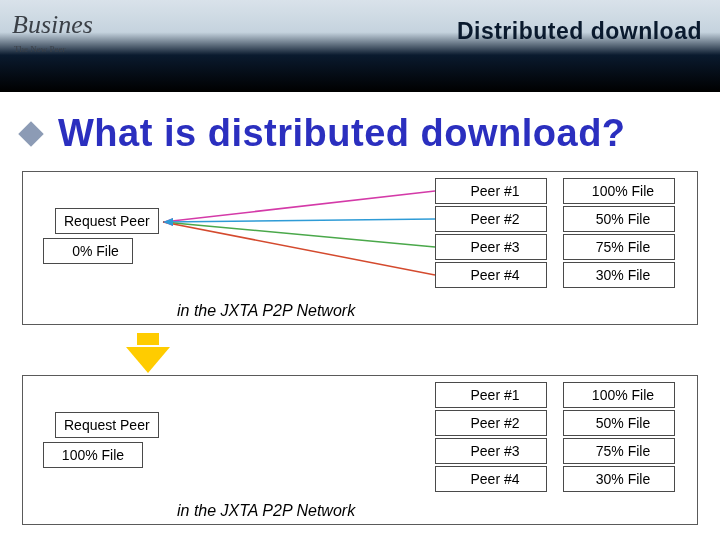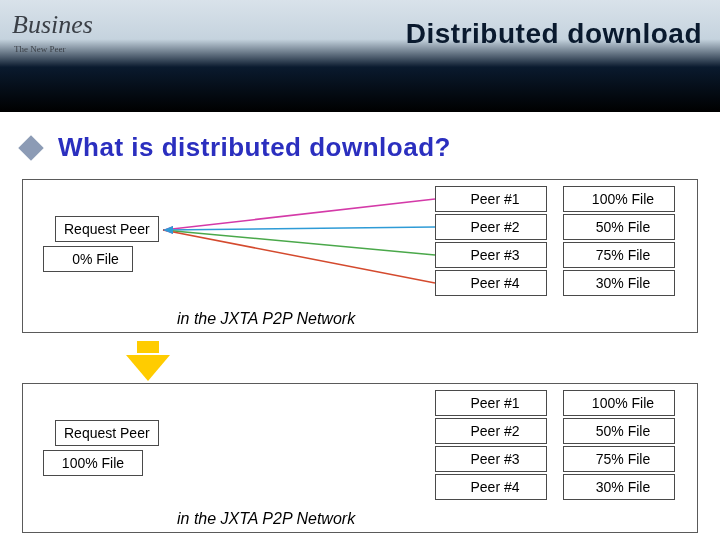--- a/index.html
+++ b/index.html
@@ -1,23 +1,23 @@
 <!DOCTYPE html>
 <html><head>
 <meta charset="utf-8">
 <style>
   * { box-sizing: border-box; margin: 0; padding: 0; }
   body { width: 720px; height: 540px; font-family: Arial, sans-serif; background: #fff; overflow: hidden; position: relative; }
-  .header { width: 720px; height: 112px; background: linear-gradient(to bottom, #d9e2ea 0%, #c5d3de 35%, #0a1a2e 60%, #000 100%); position: relative; }
-  .header-title { position: absolute; right: 18px; top: 18px; font-size: 28px; font-weight: bold; color: #0a1a2e; letter-spacing: 0.5px; }
+  .header { width: 720px; height: 92px; background: linear-gradient(to bottom, #d9e2ea 0%, #c5d3de 35%, #0a1a2e 60%, #000 100%); position: relative; }
+  .header-title { position: absolute; right: 18px; top: 18px; font-size: 23px; font-weight: bold; color: #0a1a2e; letter-spacing: 0.5px; }
   .header-biz { position: absolute; left: 12px; top: 10px; font-family: "Times New Roman", serif; font-style: italic; font-size: 26px; color: #3a3f46; }
   .header-sub { position: absolute; left: 14px; top: 44px; font-family: "Times New Roman", serif; font-size: 9px; color: #3a3f46; }
   .bullet-row { display: flex; align-items: center; margin: 20px 0 16px 22px; }
   .diamond { width: 18px; height: 18px; transform: rotate(45deg); background: #8c9bb5; margin-right: 18px; flex-shrink: 0; }
-  .bullet-text { font-size: 26px; font-weight: bold; color: #2b2fbf; font-family: "Arial Black", Arial, sans-serif; letter-spacing: 0.5px; }
+  .bullet-text { font-size: 38px; font-weight: bold; color: #2b2fbf; font-family: "Arial Black", Arial, sans-serif; letter-spacing: 0.5px; }
   .panel { margin: 0 22px 10px 22px; border: 1px solid #5a5a5a; padding: 8px 10px 24px 10px; position: relative; height: 154px; }
   .box { border: 1px solid #4a4a4a; background: #fff; padding: 4px 8px; font-size: 14px; text-align: center; white-space: nowrap; }
   .req-peer { position: absolute; left: 32px; }
   .req-file { position: absolute; left: 20px; }
   .peer-col { position: absolute; right: 150px; width: 112px; }
   .file-col { position: absolute; right: 22px; width: 112px; }
   .row { height: 26px; padding-left: 16px; }
   .caption { position: absolute; bottom: 4px; left: 154px; font-style: italic; font-size: 16px; }
   .arrow-down { width: 0; height: 0; border-left: 22px solid transparent; border-right: 22px solid transparent; border-top: 26px solid #ffcc00; margin: 2px 0 6px 126px; }
   .arrow-stem { width: 22px; height: 12px; background: #ffcc00; margin: -2px 0 0 137px; }

